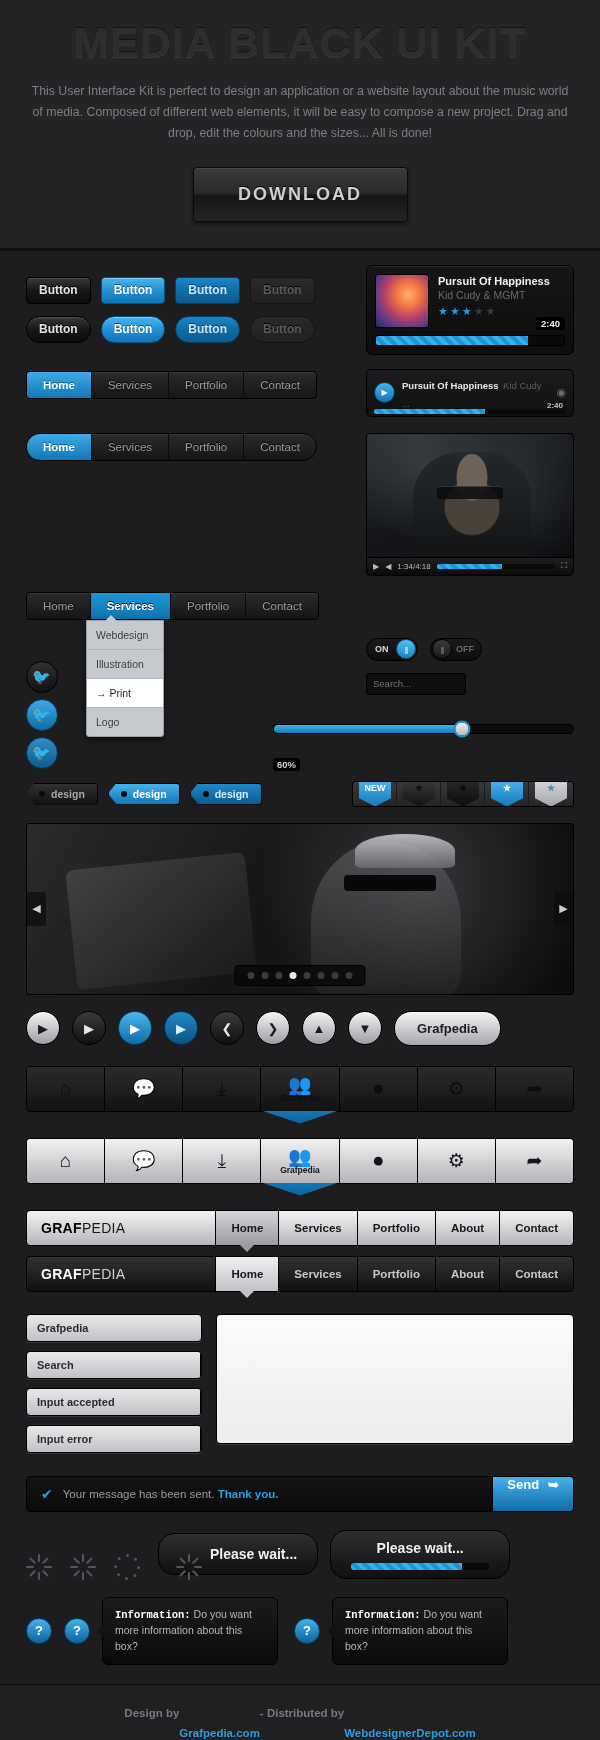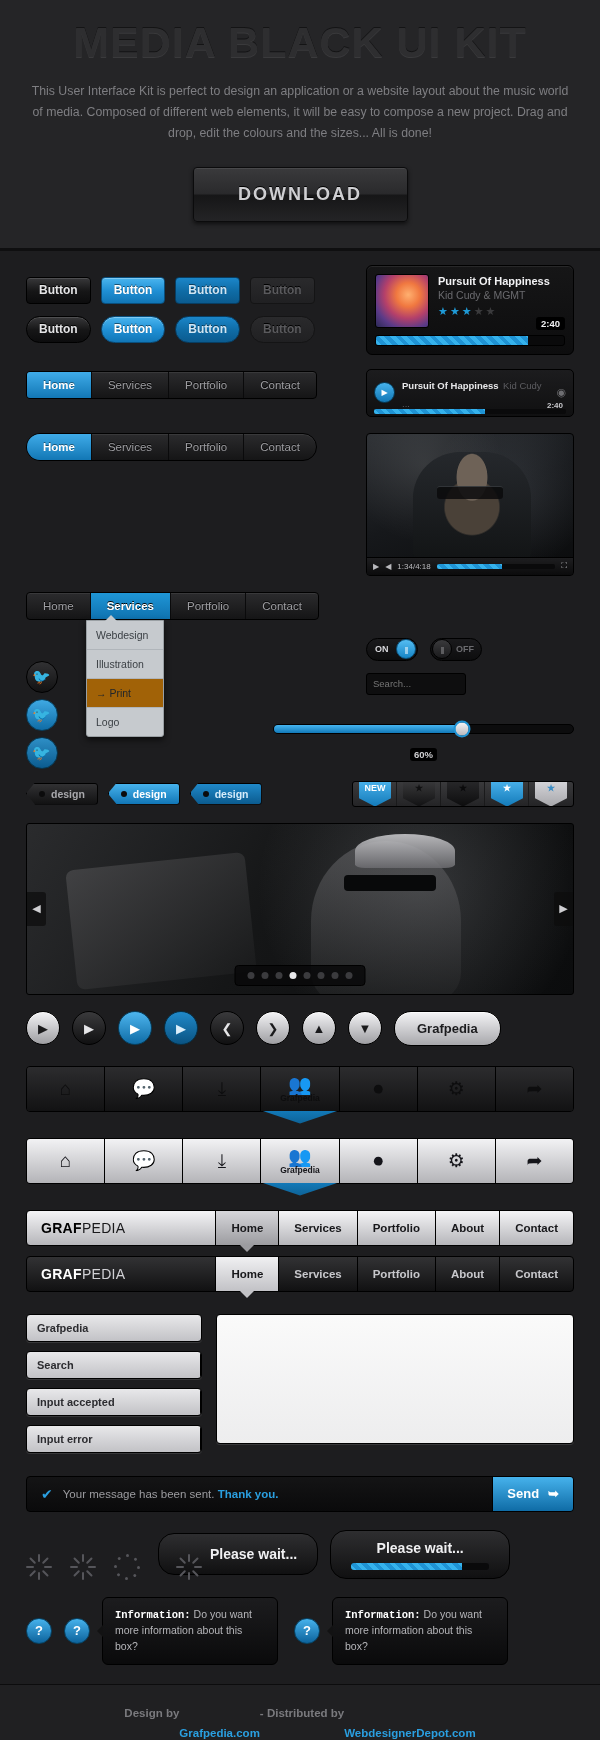--- a/index.html
+++ b/index.html
@@ -158,21 +158,21 @@
   .dd-arrow {
     position: absolute; left: 18px; top: -6px; width: 0; height: 0;
     border-left: 6px solid transparent; border-right: 6px solid transparent;
     border-bottom: 6px solid #c6cace;
   }
   .dd-item {
     padding: 8px 9px; font-size: 10.5px; color: #3a3f44; cursor: pointer;
     border-bottom: 1px solid #b0b5ba;
   }
   .dd-item:last-child { border-bottom: none; }
-  .dd-item.hl { background: #a16207; color: #22262a; }
+  .dd-item.hl { background: #ffffff; color: #22262a; }
 
   
   .soc {
     width: 32px; height: 32px; border-radius: 50%; margin-bottom: 6px;
     display: flex; align-items: center; justify-content: center;
     font-size: 15px; color: #d8d8dc; border: 1px solid #000;
   }
   .soc.dark { background: linear-gradient(180deg,#313133,#121213); }
   .soc.blue { background: linear-gradient(180deg,#3fa9e3,#0f6ca6); color:#fff; border-color:#07405f; }
   .soc.blue2 { background: linear-gradient(180deg,#2e8fc6,#0b5b8f); color:#dbeefb; border-color:#06364f; }
@@ -407,21 +407,21 @@
 
   
   .msgbar {
     display: flex; align-items: center; height: 36px; border: 1px solid #000;
     border-radius: 4px; background: linear-gradient(180deg,#141415,#0a0a0b); padding-left: 14px;
   }
   .msg-check { color: #2a9fe0; font-size: 14px; margin-right: 10px; }
   .msg-txt { font-size: 11.5px; color: #9c9ca0; }
   .msg-txt b { color: #2a9fe0; }
   .send-btn {
-    margin-left: auto; height: 100%; padding: 0 14px; display: flex; align-items: center; gap: 9px;
+    margin-left: auto; height: 100%; padding: 0 14px; display: flex; gap: 9px;
     background: linear-gradient(180deg,#46b2ec,#0f6ca6); color: #fff;
     font-size: 13px; font-weight: bold; border-left: 1px solid #000;
     border-radius: 0 3px 3px 0; cursor: pointer;
   }
 
   
   .spinner { width: 26px; height: 26px; position: relative; margin-right: 18px; }
   .spinner span {
     position: absolute; left: 50%; top: 50%; width: 2px; height: 8px; margin-left: -1px;
     background: #55555a; border-radius: 1px; transform-origin: 1px 13px;
@@ -620,21 +620,21 @@
         <div class="soc blue">🐦</div>
         <div class="soc blue2">🐦</div>
       </div>
       <div style="flex:1; margin-left:215px; margin-top:55px">
         <div class="slider-wrap">
           <div class="slider">
             <i></i>
               <span class="handle"></span>
           </div>
         </div>
-        <div style="text-align:center; margin-top:2px">
+        <div style="text-align:left; margin-top:12px">
           <span class="pct">60%</span>
         </div>
       </div>
     </div>
 
     <div class="row" style="margin-top:6px">
       <div class="tag tag-dark">
         <span class="dot"></span>
         <span>design</span>
       </div>

